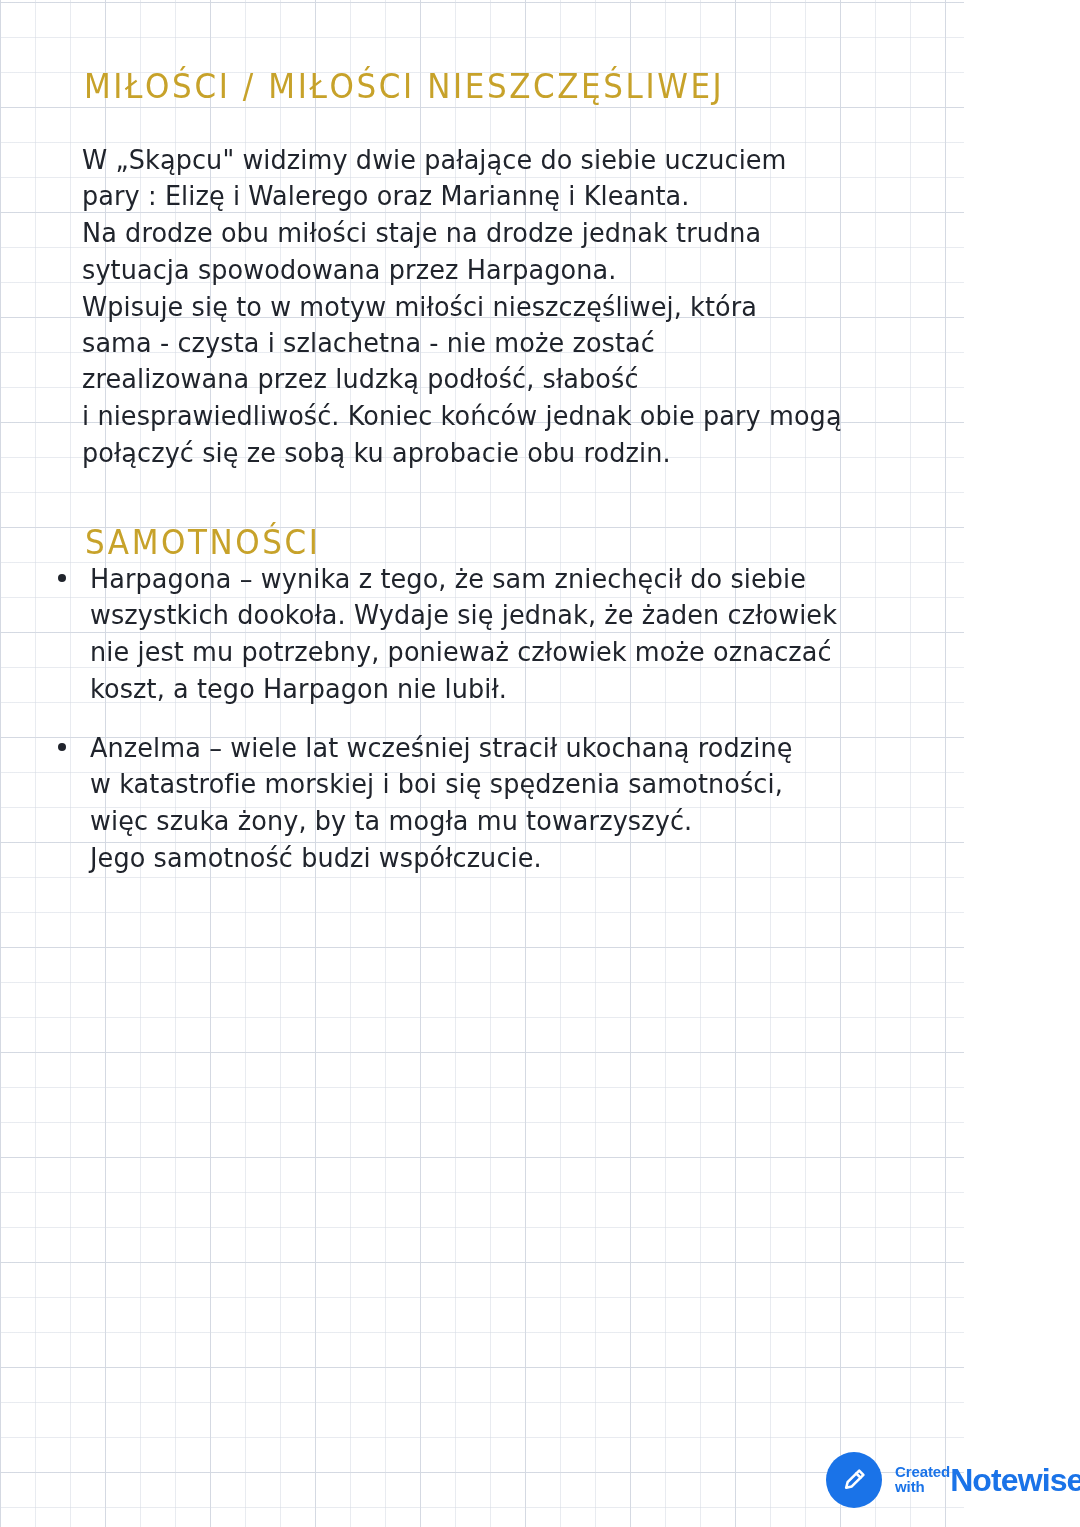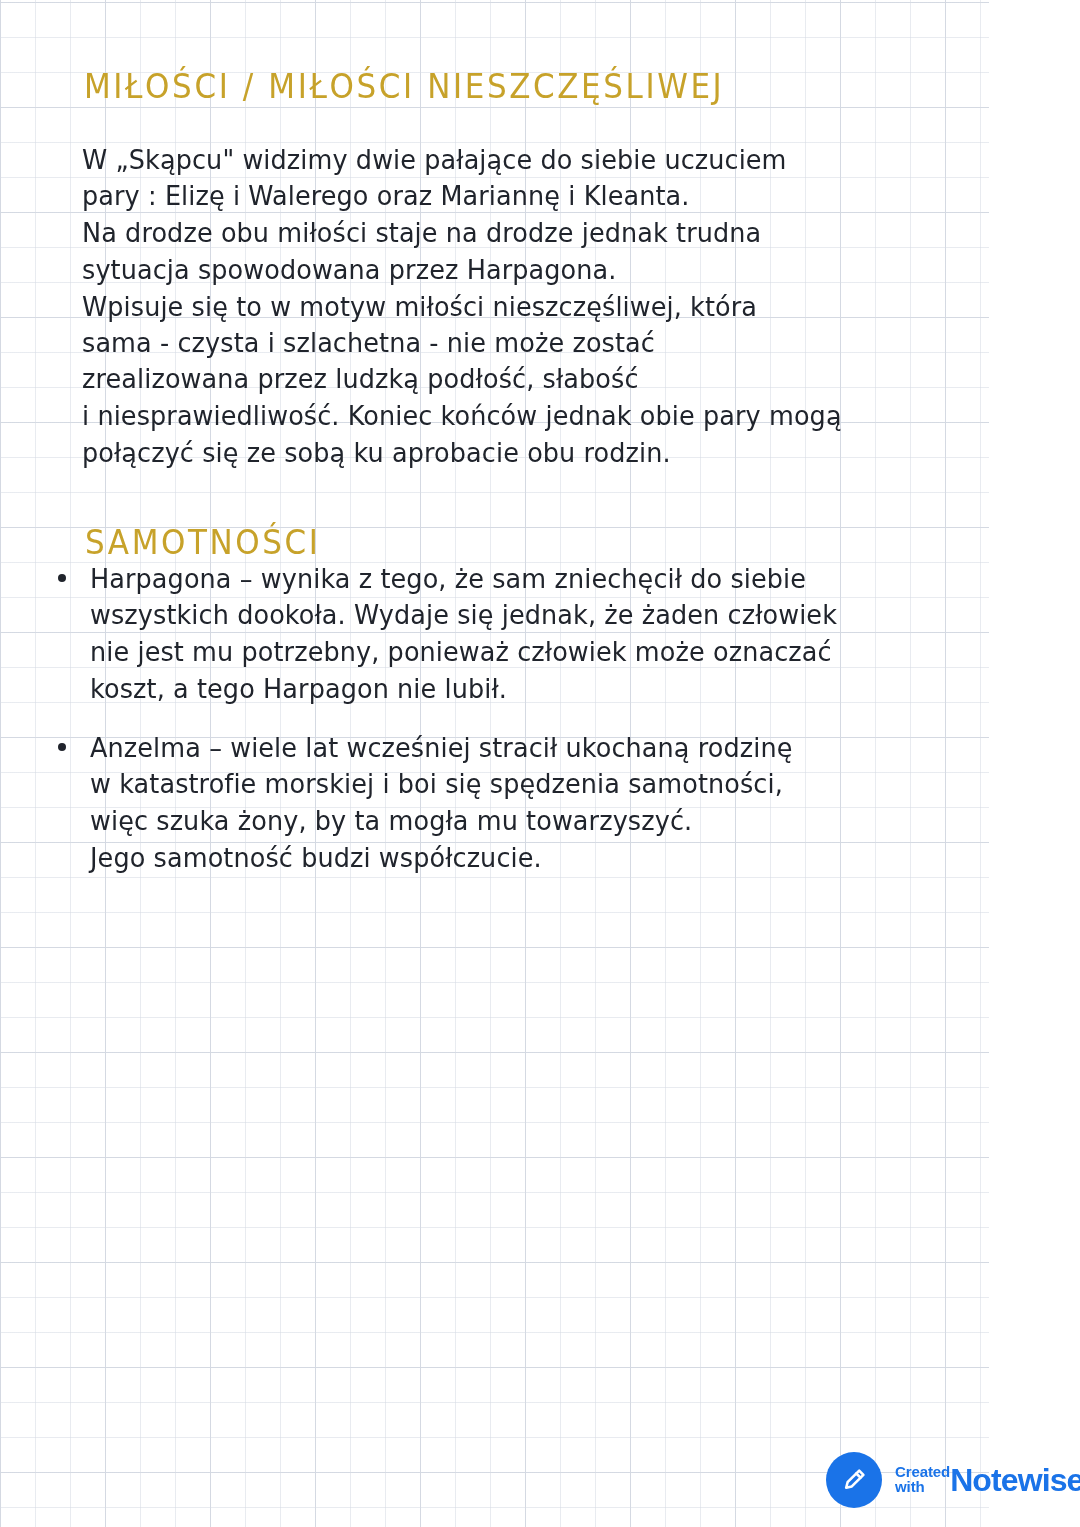--- a/index.html
+++ b/index.html
@@ -41,21 +41,20 @@
         rgba(196,203,214,0.75) 1px,
         rgba(0,0,0,0) 1px,
         rgba(0,0,0,0) 105px),
       
       repeating-linear-gradient(to bottom,
         rgba(196,203,214,0.75) 0px,
         rgba(196,203,214,0.75) 1px,
         rgba(0,0,0,0) 1px,
         rgba(0,0,0,0) 105px);
     background-position: 0 2px, 0 2px, 0 2px, 0 2px;
-    padding-left: 25px;
   }
 
   .note-body {
     position: absolute;
     top: 0;
     left: 0;
     width: 1080px;
     padding: 0;
   }
 

